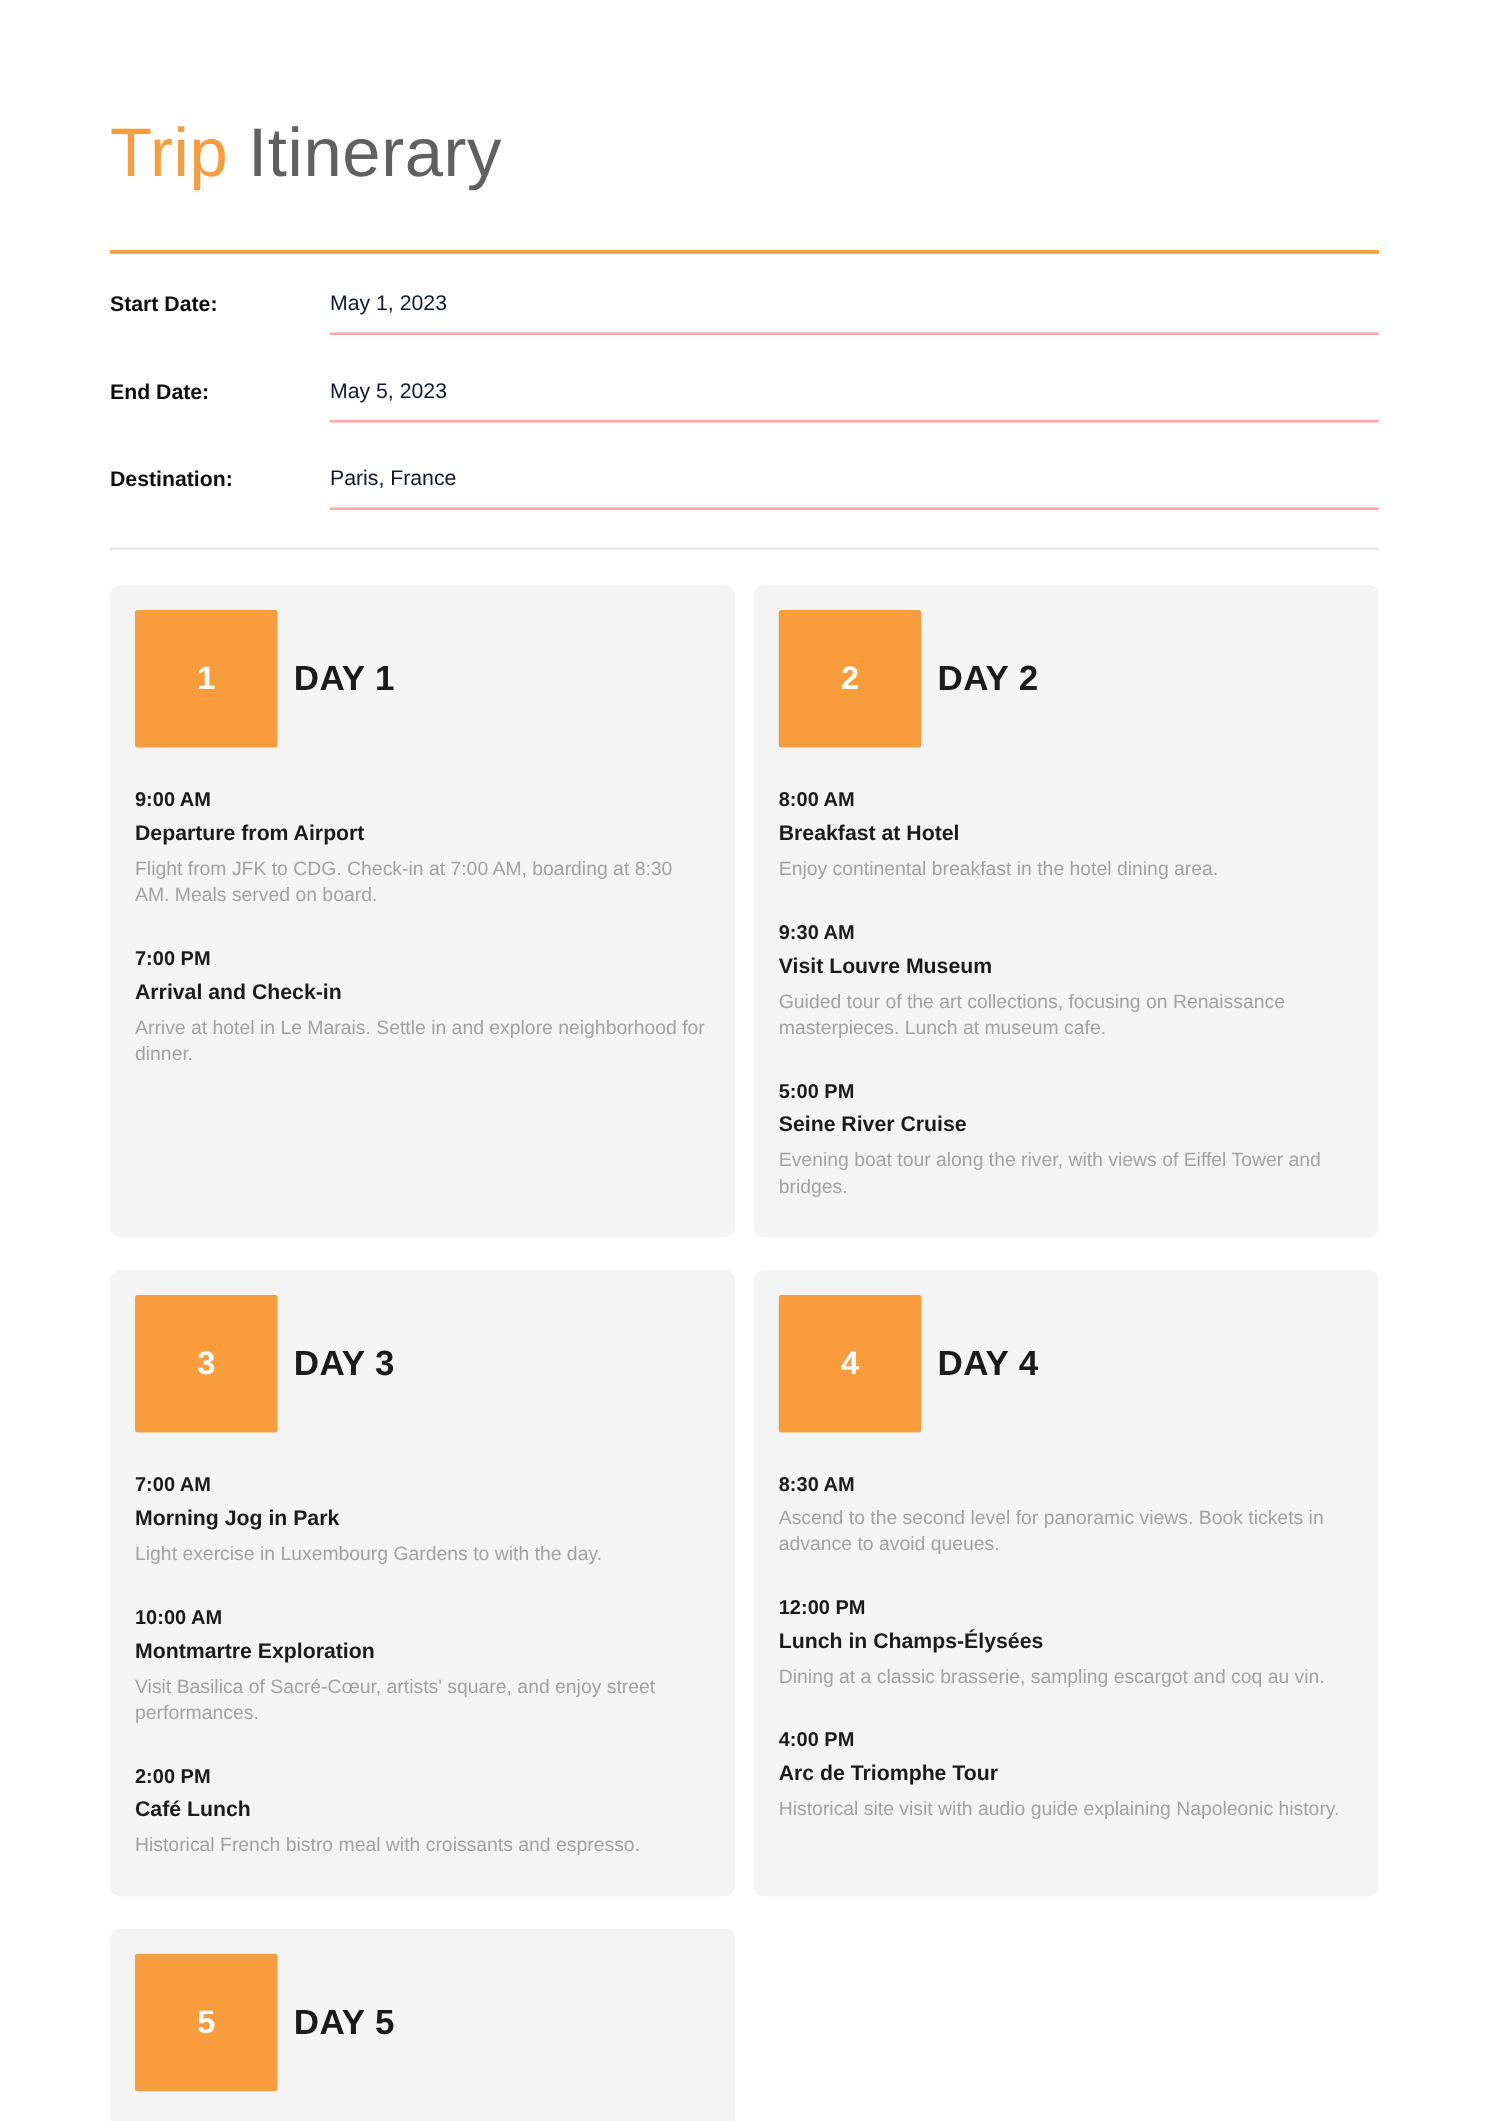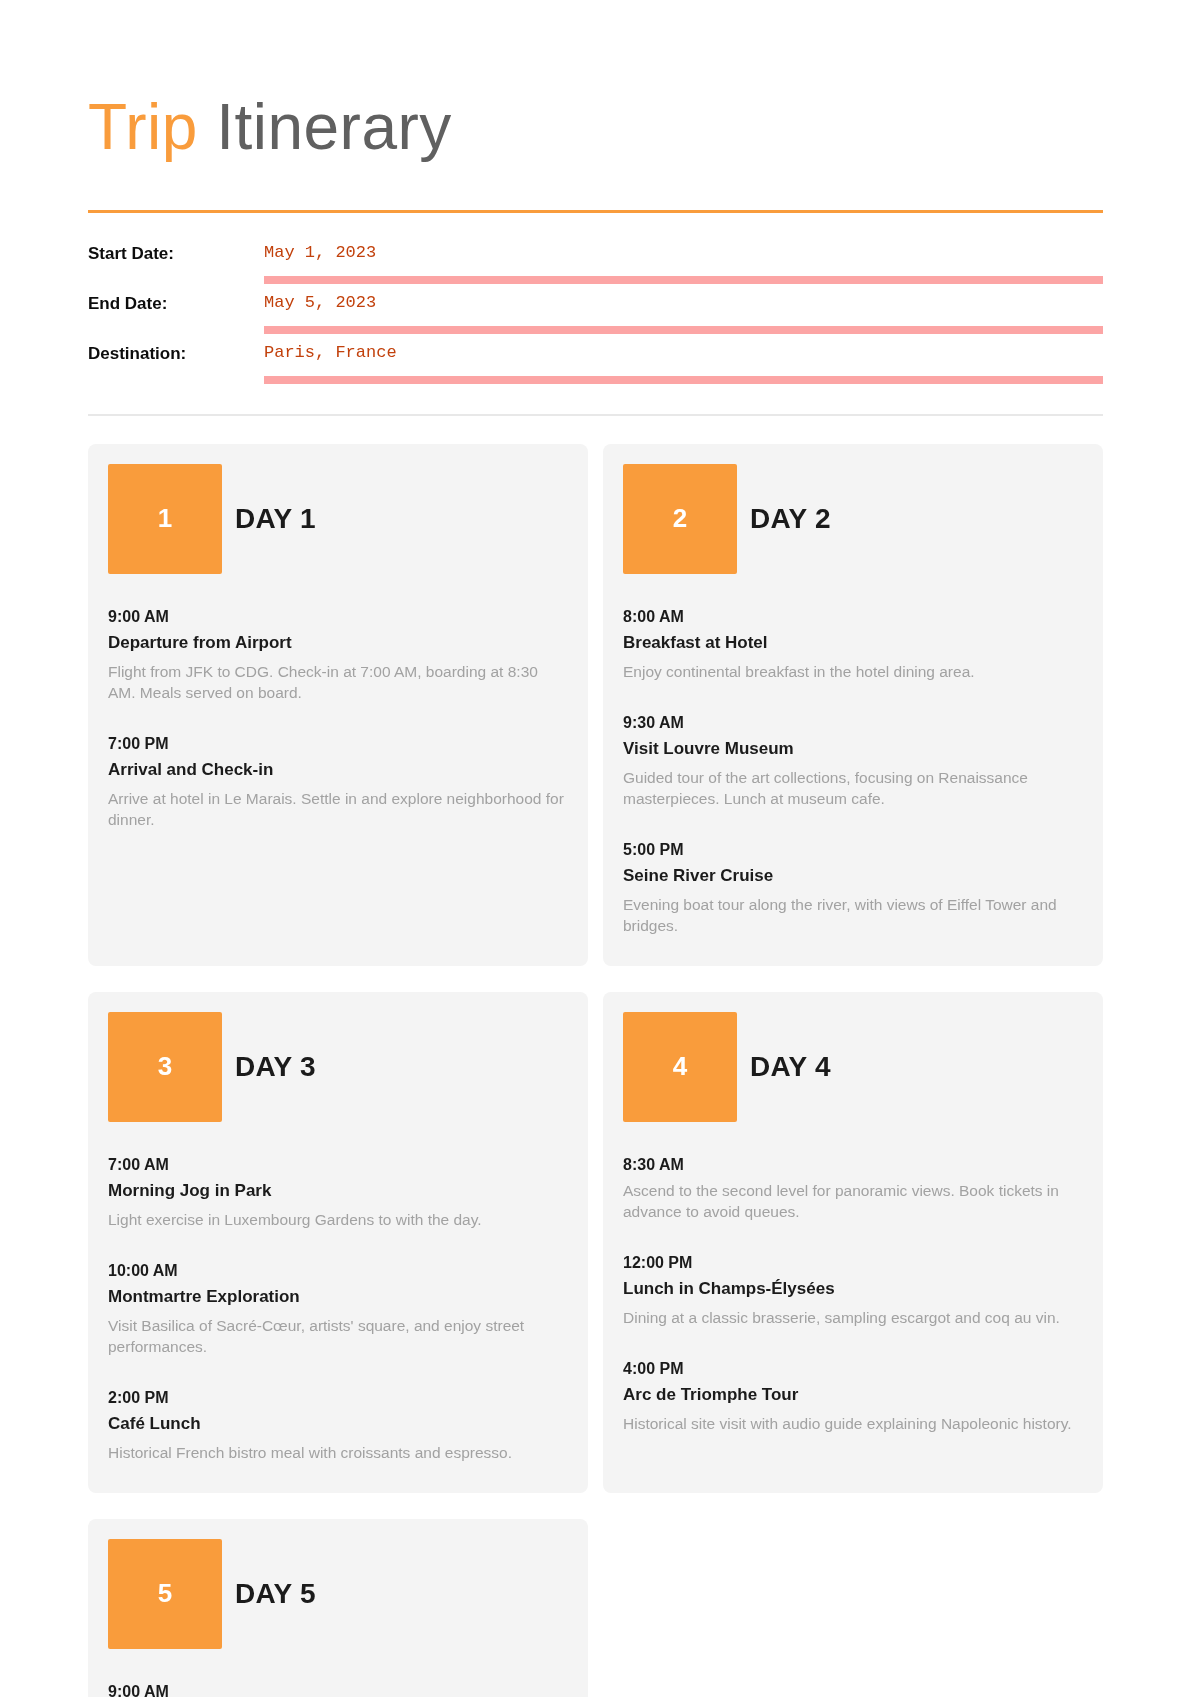--- a/index.html
+++ b/index.html
@@ -20,55 +20,55 @@
     overflow: hidden;
     position: relative;
   }
   .container {
     margin-left: 88px;
     width: 1015px;
     padding-top: 92px;
   }
   .page-title {
     margin: 0;
-    font-size: 64px;
+    font-size: 55px;
     font-weight: 400;
     line-height: 1.12;
     color: var(--title-gray);
     letter-spacing: 0.5px;
   }
   .title-accent { color: var(--accent); }
   .accent-rule {
     height: 3px;
     background: var(--accent);
     margin-top: 46px;
   }
   .trip-form { margin-top: 24px; }
   .form-row {
     display: flex;
     align-items: flex-start;
-    margin-bottom: 3px;
+    margin-bottom: 29px;
     justify-content: center;
   }
   .form-label {
     flex: 0 0 176px;
     font-size: 17px;
     font-weight: 700;
     color: #0d0d0d;
     padding-top: 6px;
     line-height: 22px;
   }
   .form-input {
     flex: 1;
     border: none;
-    border-bottom: 8px solid #fca5a5;
+    border-bottom: 2px solid #fca5a5;
     background: transparent;
-    font-family: Liberation Mono, monospace;
+    font-family: Liberation Sans, sans-serif;
     font-size: 17px;
-    color: #c2410c;
+    color: #0f172a;
     line-height: 22px;
     padding: 5px 0 12px 0;
     outline: none;
     border-radius: 0;
   }
   .section-divider {
     height: 2px;
     background: #e8e8e8;
     margin-top: 30px;
   }

